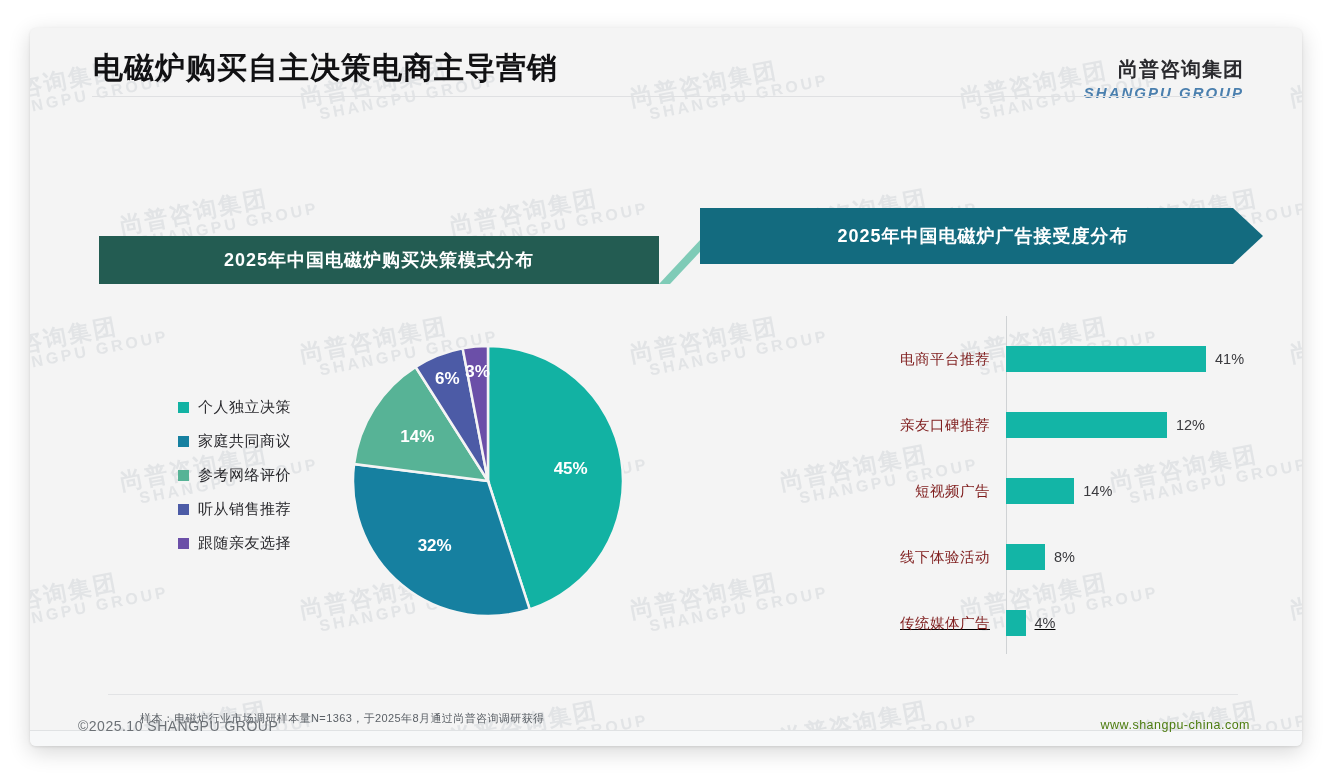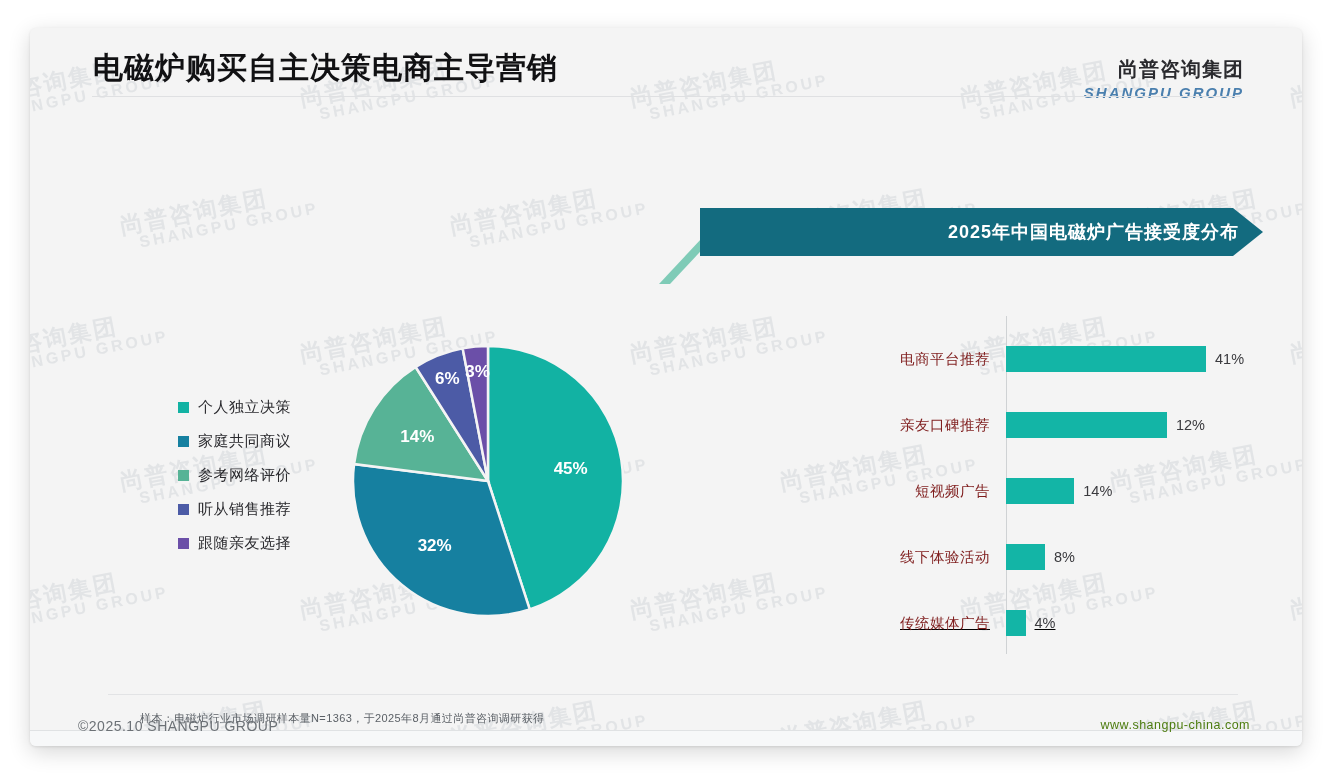--- a/index.html
+++ b/index.html
@@ -55,24 +55,24 @@
   #banner-left span{ color:#fff; font-size:18px; font-weight:bold; letter-spacing:1px;}
   #banner-connector-fill{
     position:absolute; left:629px; top:180px;
     width:82px; height:76px;
     background:#7fcbb7;
     clip-path:polygon(71px 0, 82px 0, 11px 76px, 0 76px);
     z-index:4;
   }
   #banner-right{
     position:absolute; left:670px; top:180px;
-    width:563px; height:48px;
+    width:563px; height:56px;
     background:#136b7f;
     clip-path:polygon(0 0, calc(100% - 30px) 0, 100% 50%, calc(100% - 30px) 100%, 0 100%);
-    display:flex; align-items:center; justify-content:flex-end;
+    display:flex; align-items:center; justify-content:center;
     z-index:5;
     padding-left:27px;
   }
   #banner-right span{ color:#fff; font-size:18px; font-weight:bold; letter-spacing:1px; margin-right:24px;}
   
   #pie-wrap{ position:absolute; left:70px; top:300px; width:580px; height:330px; z-index:3;}
   #pie-legend{ position:absolute; left:78px; top:70px; }
   .legend-row{ display:flex; align-items:center; margin-bottom:15px;}
   .legend-swatch{ width:11px; height:11px; margin-right:9px; flex:0 0 auto;}
   .legend-label{ font-size:15px; color:#2a2a2e; letter-spacing:.5px;}
@@ -228,20 +228,23 @@
     <div id="page-title">电磁炉购买自主决策电商主导营销</div>
     <div id="logo">
       <div class="cn">尚普咨询集团</div>
       <div class="en">SHANGPU GROUP</div>
     </div>
   </div>
   <div id="header-rule"></div>
 
   <div id="banner-connector-fill"></div>
 
+  <div id="banner-left">
+    <span>2025年中国电磁炉购买决策模式分布</span>
+  </div>
 
   <div id="banner-right">
     <span>2025年中国电磁炉广告接受度分布</span>
   </div>
 
   <div id="pie-wrap">
     <div id="pie-legend">
         <div class="legend-row">
           <span class="legend-swatch" style="background: rgb(18, 178, 163);"></span>
           <span class="legend-label">个人独立决策</span>

